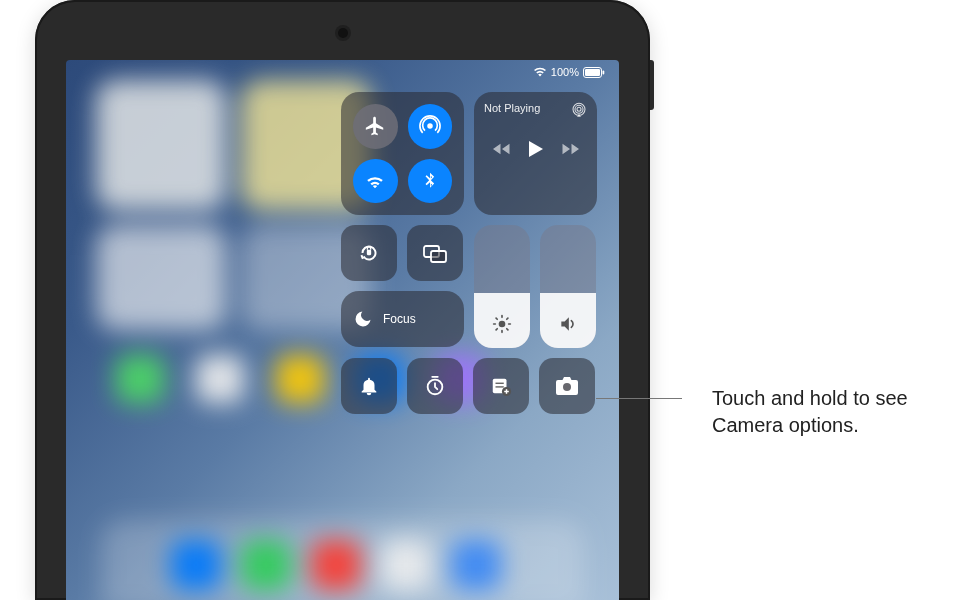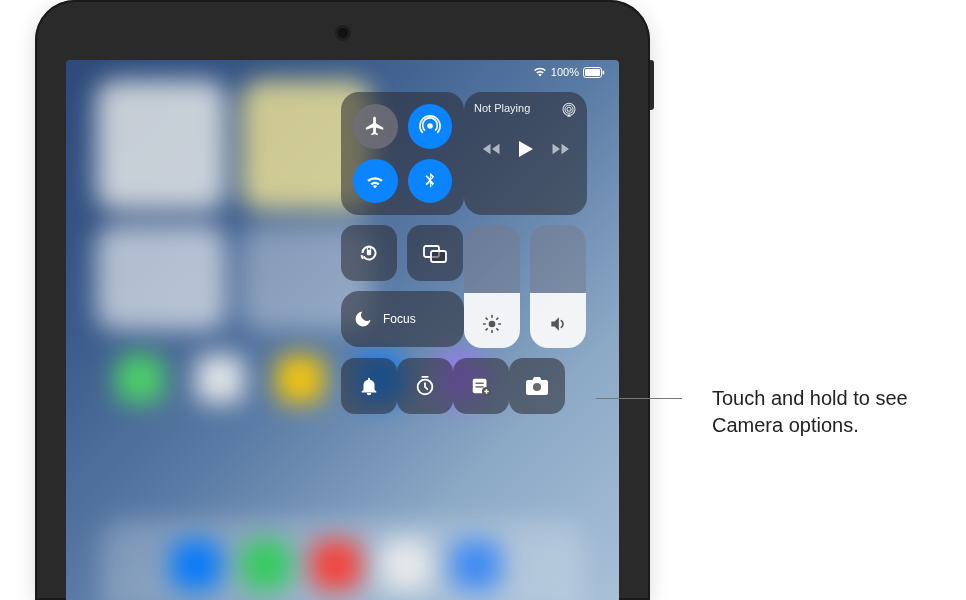--- a/index.html
+++ b/index.html
@@ -118,20 +118,21 @@
   
   .cc {
     position: absolute;
     top: 32px;
     right: 22px;
     width: 256px;
     z-index: 4;
   }
   .cc-row {
     display: flex;
+    gap: 10px;
     margin-bottom: 10px;
   }
   .tile {
     border-radius: 18px;
     background: rgba(40,40,48,0.55);
     display: flex;
     align-items: center;
     justify-content: center;
     position: relative;
   }

